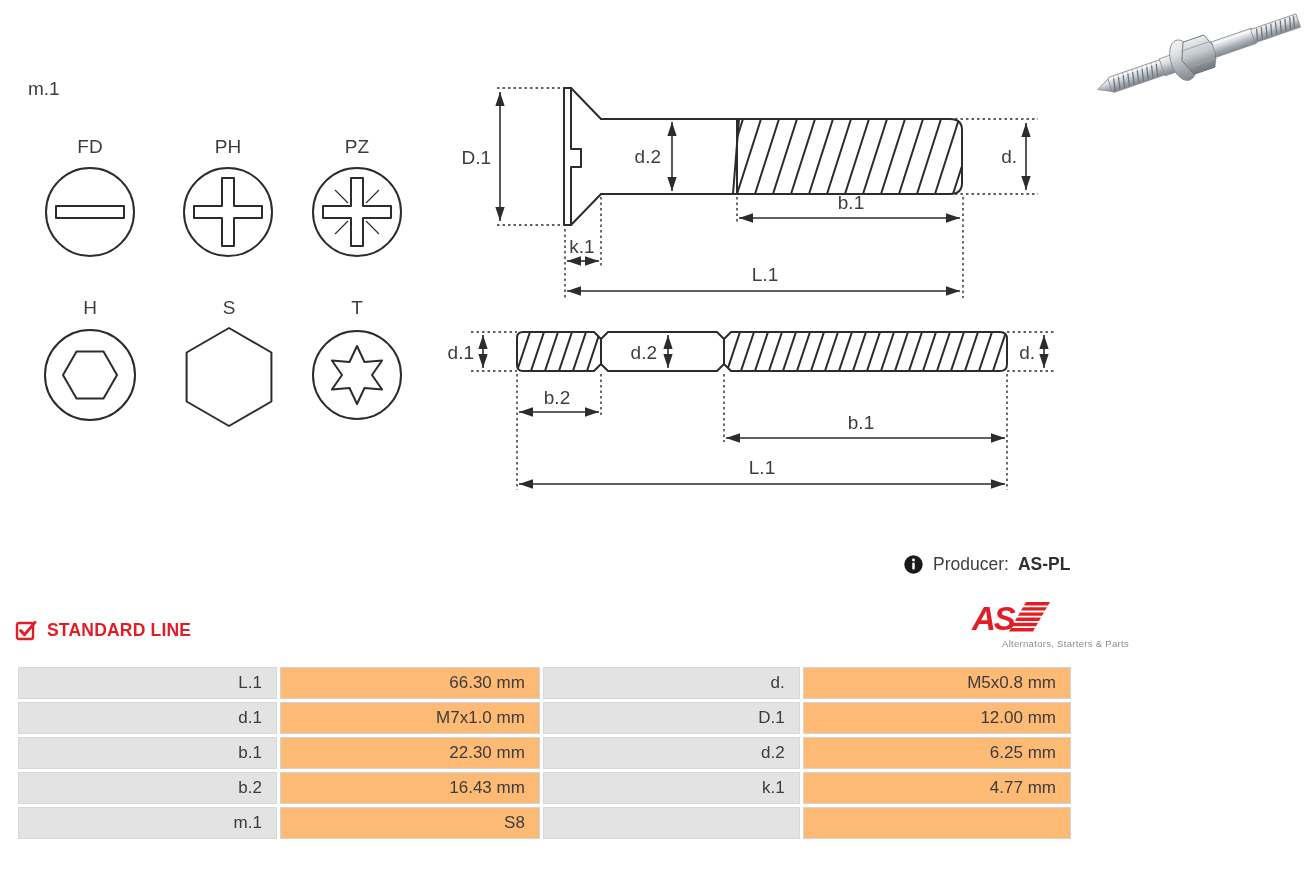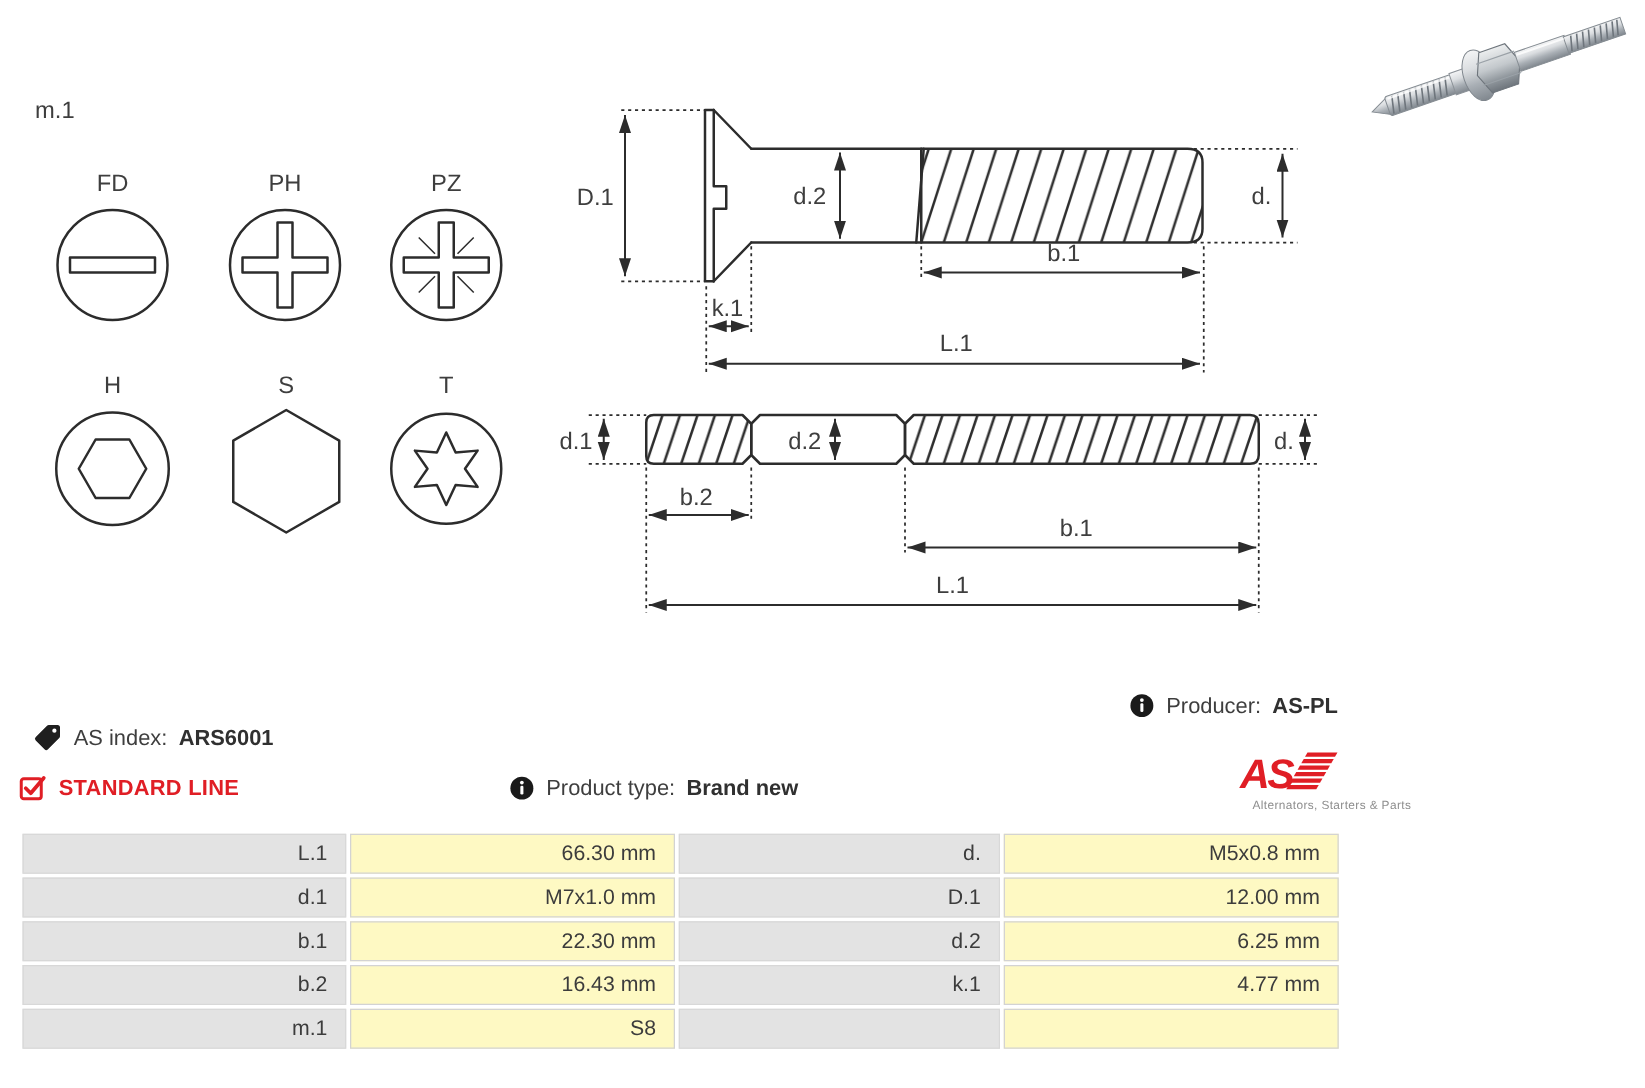--- a/index.html
+++ b/index.html
@@ -19,31 +19,31 @@
   .dim{stroke:var(--line);stroke-width:1.6;fill:none;}
   .dimtxt{font-size:19px;fill:var(--ink);}
   .icolabel{font-size:19px;fill:var(--ink);}
   .m1{font-size:19px;color:var(--ink);}
 
   
   .info-item{position:absolute;display:flex;align-items:center;gap:9px;
     font-size:17.5px;line-height:24px;white-space:nowrap;}
   .info-item b{font-weight:700;color:#303030;}
   .red{color:var(--accent-red);font-weight:700;letter-spacing:.2px;}
-  .as-logo{position:absolute;left:958px;top:600px;width:116px;text-align:right;}
+  .as-logo{position:absolute;left:958px;top:600px;width:116px;text-align:left;}
   .as-logo .tagline{font-size:9.5px;color:#8d8d8d;letter-spacing:.3px;margin-top:-2px;
     white-space:nowrap;margin-left:44px;}
 
   
   .spec{position:absolute;left:15px;top:664px;width:1059px;
     border-collapse:separate;border-spacing:3px;table-layout:fixed;}
   .spec td{height:32px;font-size:17px;text-align:right;padding-right:14px;
     vertical-align:middle;}
   .spec td.lab{background:var(--table-label-bg);border:1px solid #d8d8d8;color:#3c3c3c;}
-  .spec td.val{background:#fef9c3;border:1px solid var(--table-border);color:#3c3c3c;}
+  .spec td.val{background:#fdba74;border:1px solid var(--table-border);color:#3c3c3c;}
 </style>
 </head>
 <body>
 
 <div class="page">
 
   <span class="abs m1" style="left:28px;top:78px">m.1</span>
 
   <svg class="abs" style="left:20px;top:130px" width="400" height="300" viewBox="20 130 400 300">
 
@@ -187,49 +187,30 @@
       <ellipse cx="102" cy="55" rx="12" ry="21" fill="url(#mg)" stroke="#7f868d" stroke-width="0.8"></ellipse>
       <polygon points="108,38 130,38 137,55 130,72 108,72 101,55" fill="url(#ng)" stroke="#6e757c" stroke-width="0.9"></polygon>
       <path d="M103 46 L135 46 M103 64 L135 64" stroke="#9aa1a7" stroke-width="1" fill="none"></path>
       <rect x="135" y="47" width="42" height="16" fill="url(#mg)" stroke="#858c92" stroke-width="0.8"></rect>
       <rect x="176" y="48" width="48" height="14" fill="url(#mg)" stroke="#858c92" stroke-width="0.8"></rect>
       <path d="M182 49 L179 61 M187 49 L184 61 M192 49 L189 61 M197 49 L194 61 M202 49 L199 61 M207 49 L204 61 M212 49 L209 61 M217 49 L214 61 M221 49 L218 61" stroke="#6e757c" stroke-width="1.3" fill="none"></path>
       <path d="M27 49 H79 M136 49.5 H176" stroke="#ffffff" stroke-width="1.6" opacity="0.75" fill="none"></path>
     </g>
   </svg>
 
-  <div class="info-item" style="left:26px;top:578px">
-    <svg width="24" height="24" viewBox="0 0 24 24">
-      <g transform="translate(24,0) scale(-1,1)">
-        <path d="M21.4 11.6l-9-9A2 2 0 0 0 11 2H4a2 2 0 0 0-2 2v7c0 .55.22 1.05.59 1.41l9 9a2 2 0 0 0 2.82 0l7-7a2 2 0 0 0 0-2.82z" fill="#1f1f1f"></path>
-        <circle cx="6.5" cy="6.5" r="1.7" fill="#fff"></circle>
-      </g>
-    </svg>
-    <span>AS index:</span>
-    <b>ARS6001</b>
-  </div>
 
   <div class="info-item" style="left:14px;top:618px">
     <svg width="24" height="24" viewBox="0 0 24 24">
       <rect x="3" y="5" width="16" height="16" rx="2" fill="#fff" stroke="var(--accent-red)" stroke-width="2.4"></rect>
       <path d="M6.6 12.6 L10.6 16.6 L21 4.4" fill="none" stroke="var(--accent-red)" stroke-width="3" stroke-linecap="round" stroke-linejoin="round"></path>
     </svg>
     <span class="red">STANDARD LINE</span>
   </div>
 
 
-  <div class="info-item" style="left:407px;top:618px">
-    <svg width="21" height="21" viewBox="0 0 24 24">
-      <circle cx="12" cy="12" r="10.5" fill="#1a1a1a"></circle>
-      <circle cx="12" cy="6.9" r="1.7" fill="#fff"></circle>
-      <rect x="10.6" y="9.8" width="2.8" height="8" rx="1.2" fill="#fff"></rect>
-    </svg>
-    <span>Product type:</span>
-    <b>Brand new</b>
-  </div>
 
   <div class="info-item" style="left:903px;top:552px">
     <svg width="21" height="21" viewBox="0 0 24 24">
       <circle cx="12" cy="12" r="10.5" fill="#1a1a1a"></circle>
       <circle cx="12" cy="6.9" r="1.7" fill="#fff"></circle>
       <rect x="10.6" y="9.8" width="2.8" height="8" rx="1.2" fill="#fff"></rect>
     </svg>
     <span>Producer:</span>
     <b>AS-PL</b>
   </div>

